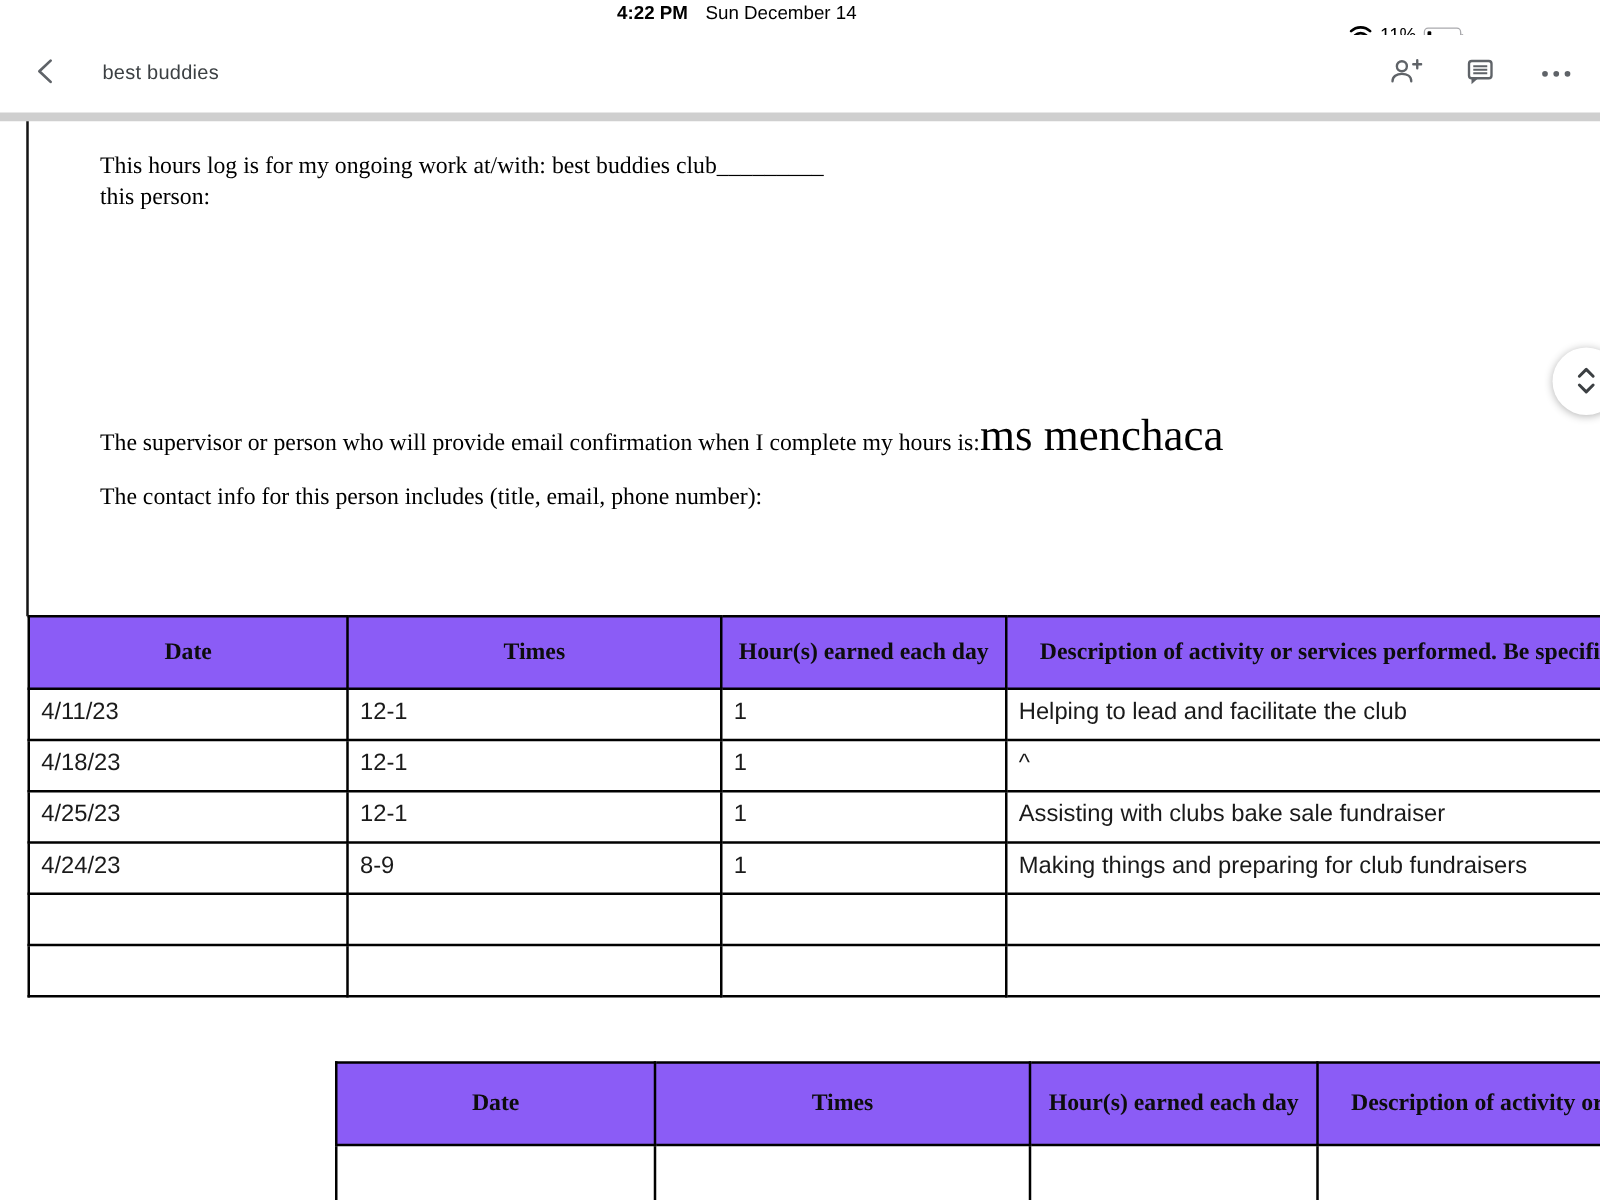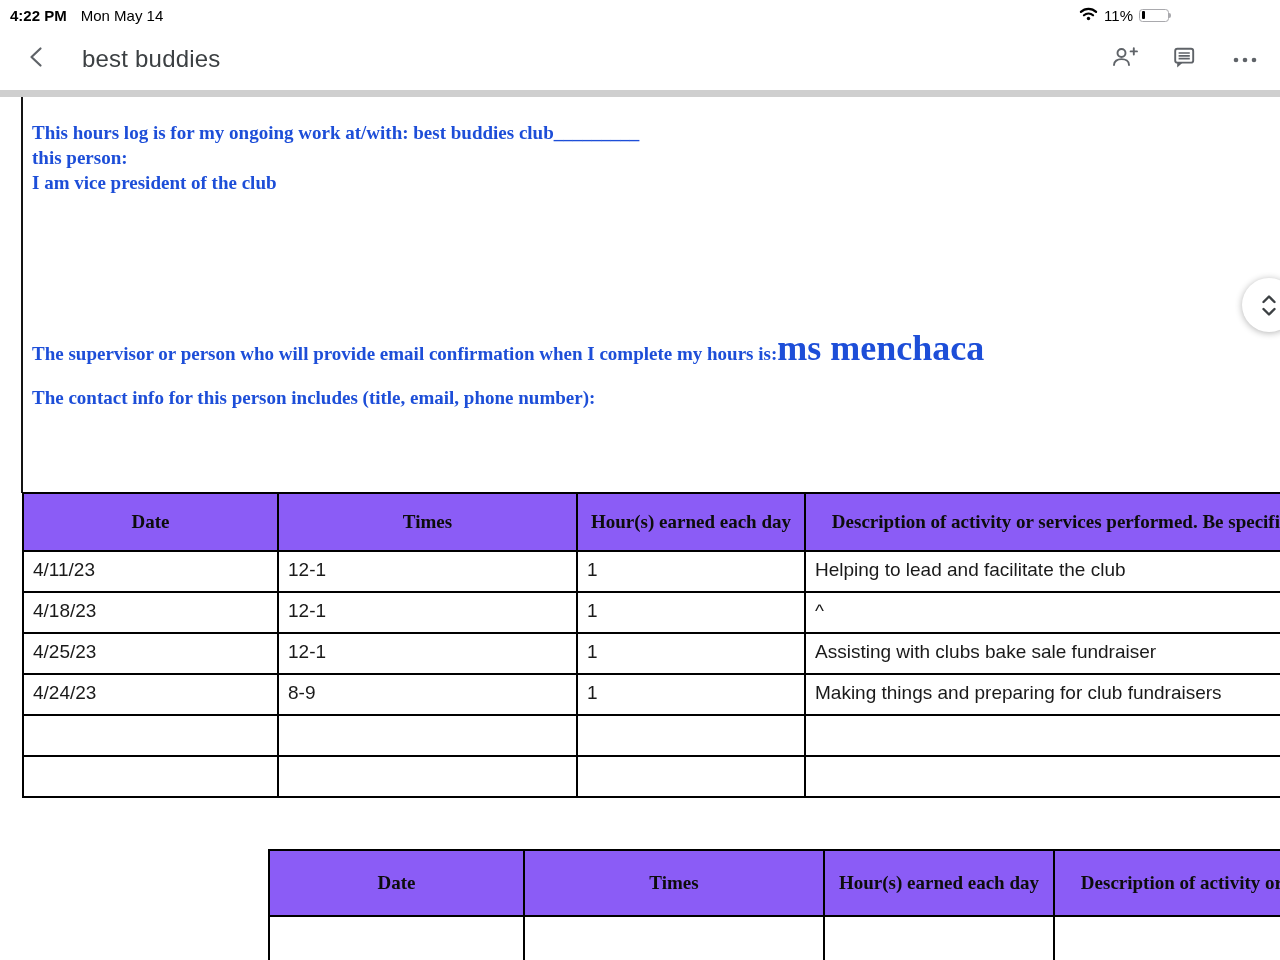--- a/index.html
+++ b/index.html
@@ -8,21 +8,21 @@
     position: relative;
     background: #ffffff;
     font-family: "Liberation Sans", sans-serif;
     color: #000;
   }
 
   
   .status-bar {
     position: absolute; top: 0; left: 0; width: 1181px; height: 28px;
     display: flex; align-items: center; padding: 2px 12px 0 10px;
-    font-size: 15px; color: #000;
+    font-size: 15px; color: #000; flex-direction: column;
   }
   .status-left { display: flex; align-items: baseline; gap: 14px; }
   .status-time { font-weight: bold; }
   .status-date { font-weight: normal; }
   .status-right { margin-left: auto; display: flex; align-items: center; gap: 6px; }
   .battery-percent { font-size: 15px; }
   .battery-shell {
     position: relative; width: 30px; height: 13px;
     border: 1px solid #a9a9ad; border-radius: 3.5px;
   }
@@ -35,37 +35,37 @@
     background: #a9a9ad; border-radius: 0 2px 2px 0;
   }
 
   
   .app-header {
     position: absolute; top: 28px; left: 0; width: 1280px; height: 62px;
     background: #fff; display: flex; align-items: center; padding: 0 22px 0 24px;
   }
   .back-button { width: 26px; height: 26px; display: flex; align-items: center; justify-content: center; }
   .doc-title {
-    margin-left: 32px; font-size: 24px; color: #3c4043; letter-spacing: 0.2px;
+    margin-left: 32px; font-size: 16px; color: #3c4043; letter-spacing: 0.2px;
   }
   .header-actions { margin-left: auto; display: flex; align-items: center; gap: 33px; }
   .icon-button { width: 27px; height: 26px; display: flex; align-items: center; justify-content: center; }
 
   
   .canvas-strip {
     position: absolute; top: 90px; left: 0; width: 1280px; height: 7px;
     background: #cfcfcf;
   }
   .page-left-border {
     position: absolute; left: 21px; top: 97px; width: 2px; height: 396px;
     background: #141414;
   }
 
   
-  .doc-serif { font-family: "Liberation Serif", "DejaVu Serif", serif; font-weight: bold; color: #1d4ed8; }
+  .doc-serif { font-family: "Liberation Serif", "DejaVu Serif", serif; font-weight: normal; color: #000000; margin-left: 48px; }
   .intro-paragraph {
     position: absolute; left: 32px; top: 120px;
     font-size: 19px; line-height: 25px; white-space: nowrap;
   }
   .supervisor-line {
     position: absolute; left: 32px; top: 327px; white-space: nowrap;
   }
   .supervisor-prefix { font-size: 19px; }
   .supervisor-name { font-size: 36px; }
   .contact-line {
@@ -100,21 +100,21 @@
     display: flex; flex-direction: column; align-items: center; justify-content: center; gap: 1px;
   }
   .scroll-btn { width: 18px; height: 12px; display: flex; align-items: center; justify-content: center; }
 </style>
 </head>
 <body>
 
 <div class="status-bar">
   <div class="status-left">
     <span class="status-time">4:22 PM</span>
-    <span class="status-date">Mon May 14</span>
+    <span class="status-date">Sun December 14</span>
   </div>
   <div class="status-right">
     <span>
       <svg width="19" height="15" viewBox="0 0 20 15">
         <path d="M2 5.8 A 11.5 11.5 0 0 1 18 5.8" stroke="#000" stroke-width="2.3" fill="none" stroke-linecap="round"></path>
         <path d="M5.2 9.4 A 7 7 0 0 1 14.8 9.4" stroke="#000" stroke-width="2.3" fill="none" stroke-linecap="round"></path>
         <circle cx="10" cy="12.8" r="1.8" fill="#000"></circle>
       </svg>
     </span>
     <span class="battery-percent">11%</span>
@@ -164,21 +164,20 @@
     </div>
   </div>
 </div>
 
 <div class="canvas-strip"></div>
 <div class="page-left-border"></div>
 
 <div class="intro-paragraph doc-serif">
   <div>This hours log is for my ongoing work at/with: best buddies club_________</div>
   <div>this person:</div>
-  <div>I am vice president of the club</div>
 </div>
 
 <div class="supervisor-line doc-serif">
   <span class="supervisor-prefix">The supervisor or person who will provide email confirmation when I complete my hours is:</span><span class="supervisor-name">ms menchaca</span>
 </div>
 
 <div class="contact-line doc-serif">The contact info for this person includes (title, email, phone number):</div>
 
 <table class="log" id="log-table">
   <colgroup>

